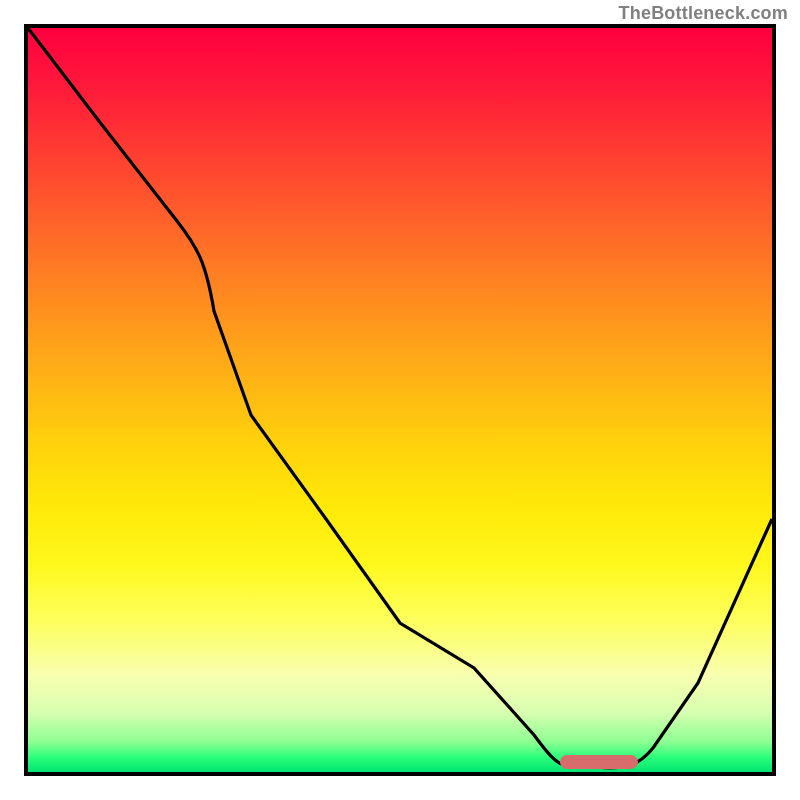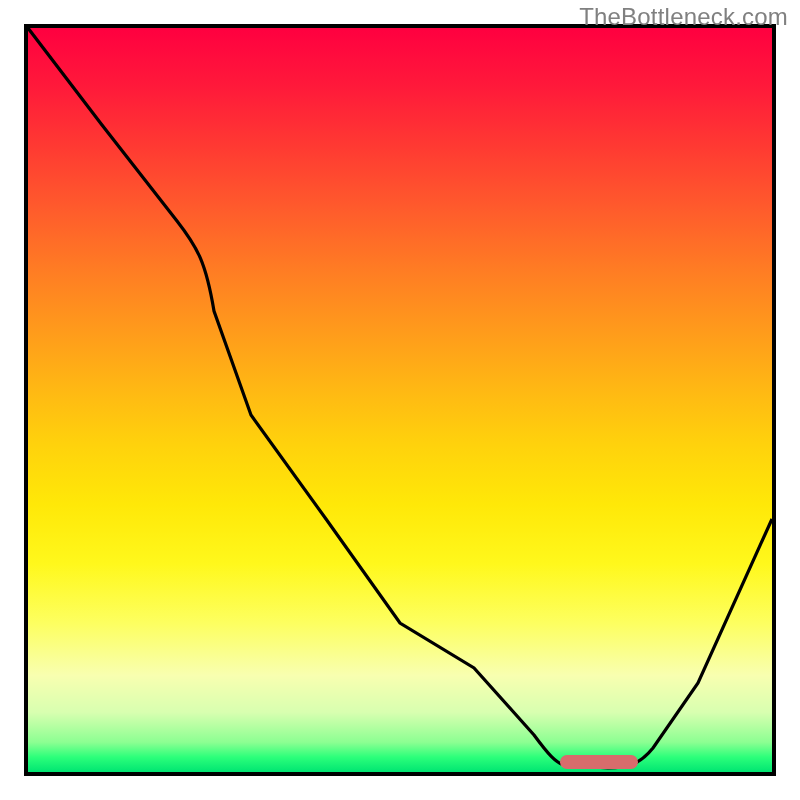--- a/index.html
+++ b/index.html
@@ -14,22 +14,22 @@
   .chart-wrap {
     position: relative;
     width: 800px;
     height: 800px;
   }
   .watermark {
     position: absolute;
     top: 3px;
     right: 12px;
     color: #808080;
-    font-size: 24px;
-    font-weight: 400;
+    font-size: 18px;
+    font-weight: 700;
     letter-spacing: 0.2px;
     z-index: 10;
   }
   .plot-frame {
     position: absolute;
     left: 24px;
     top: 24px;
     width: 752px;
     height: 752px;
     border: 4px solid #000000;

